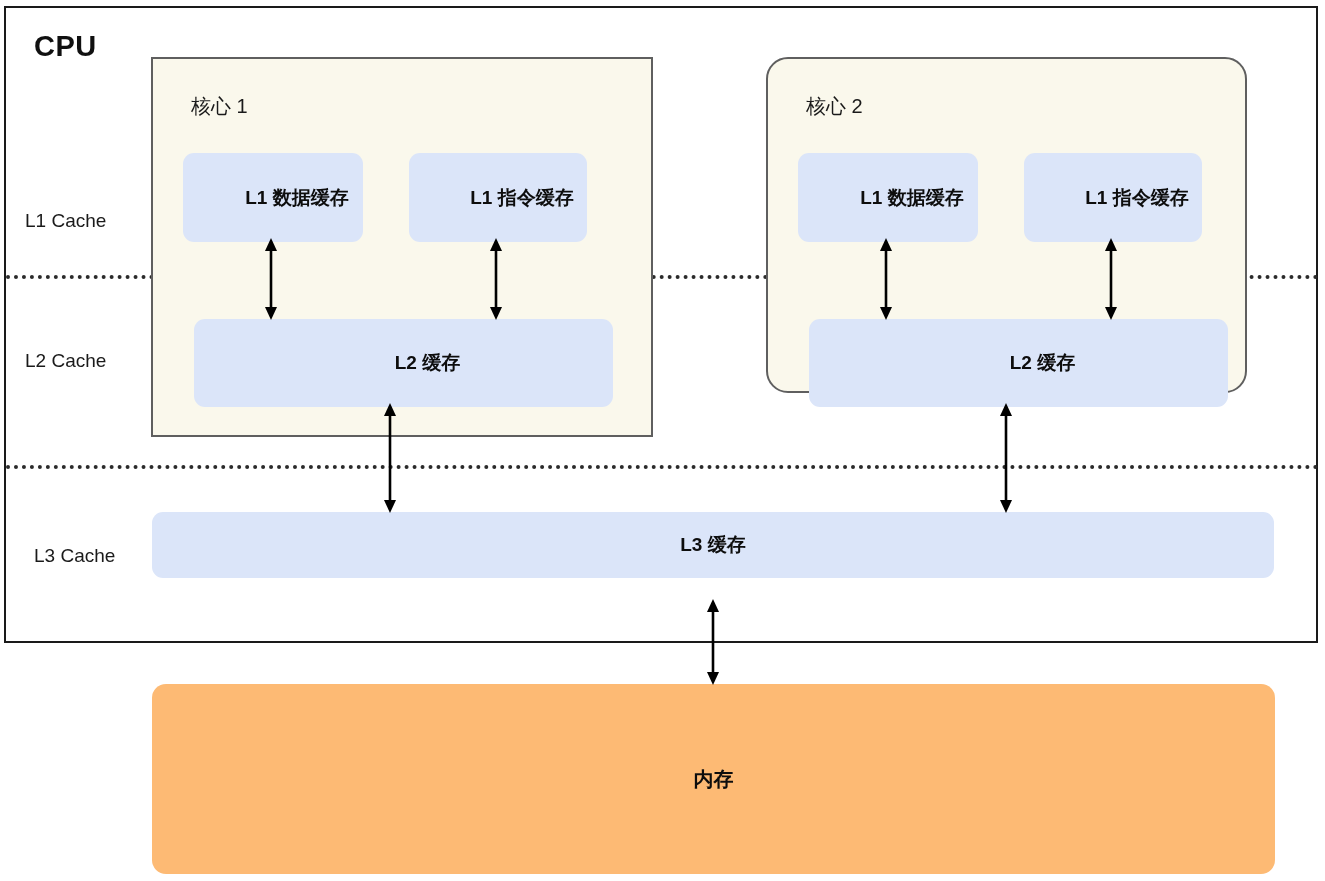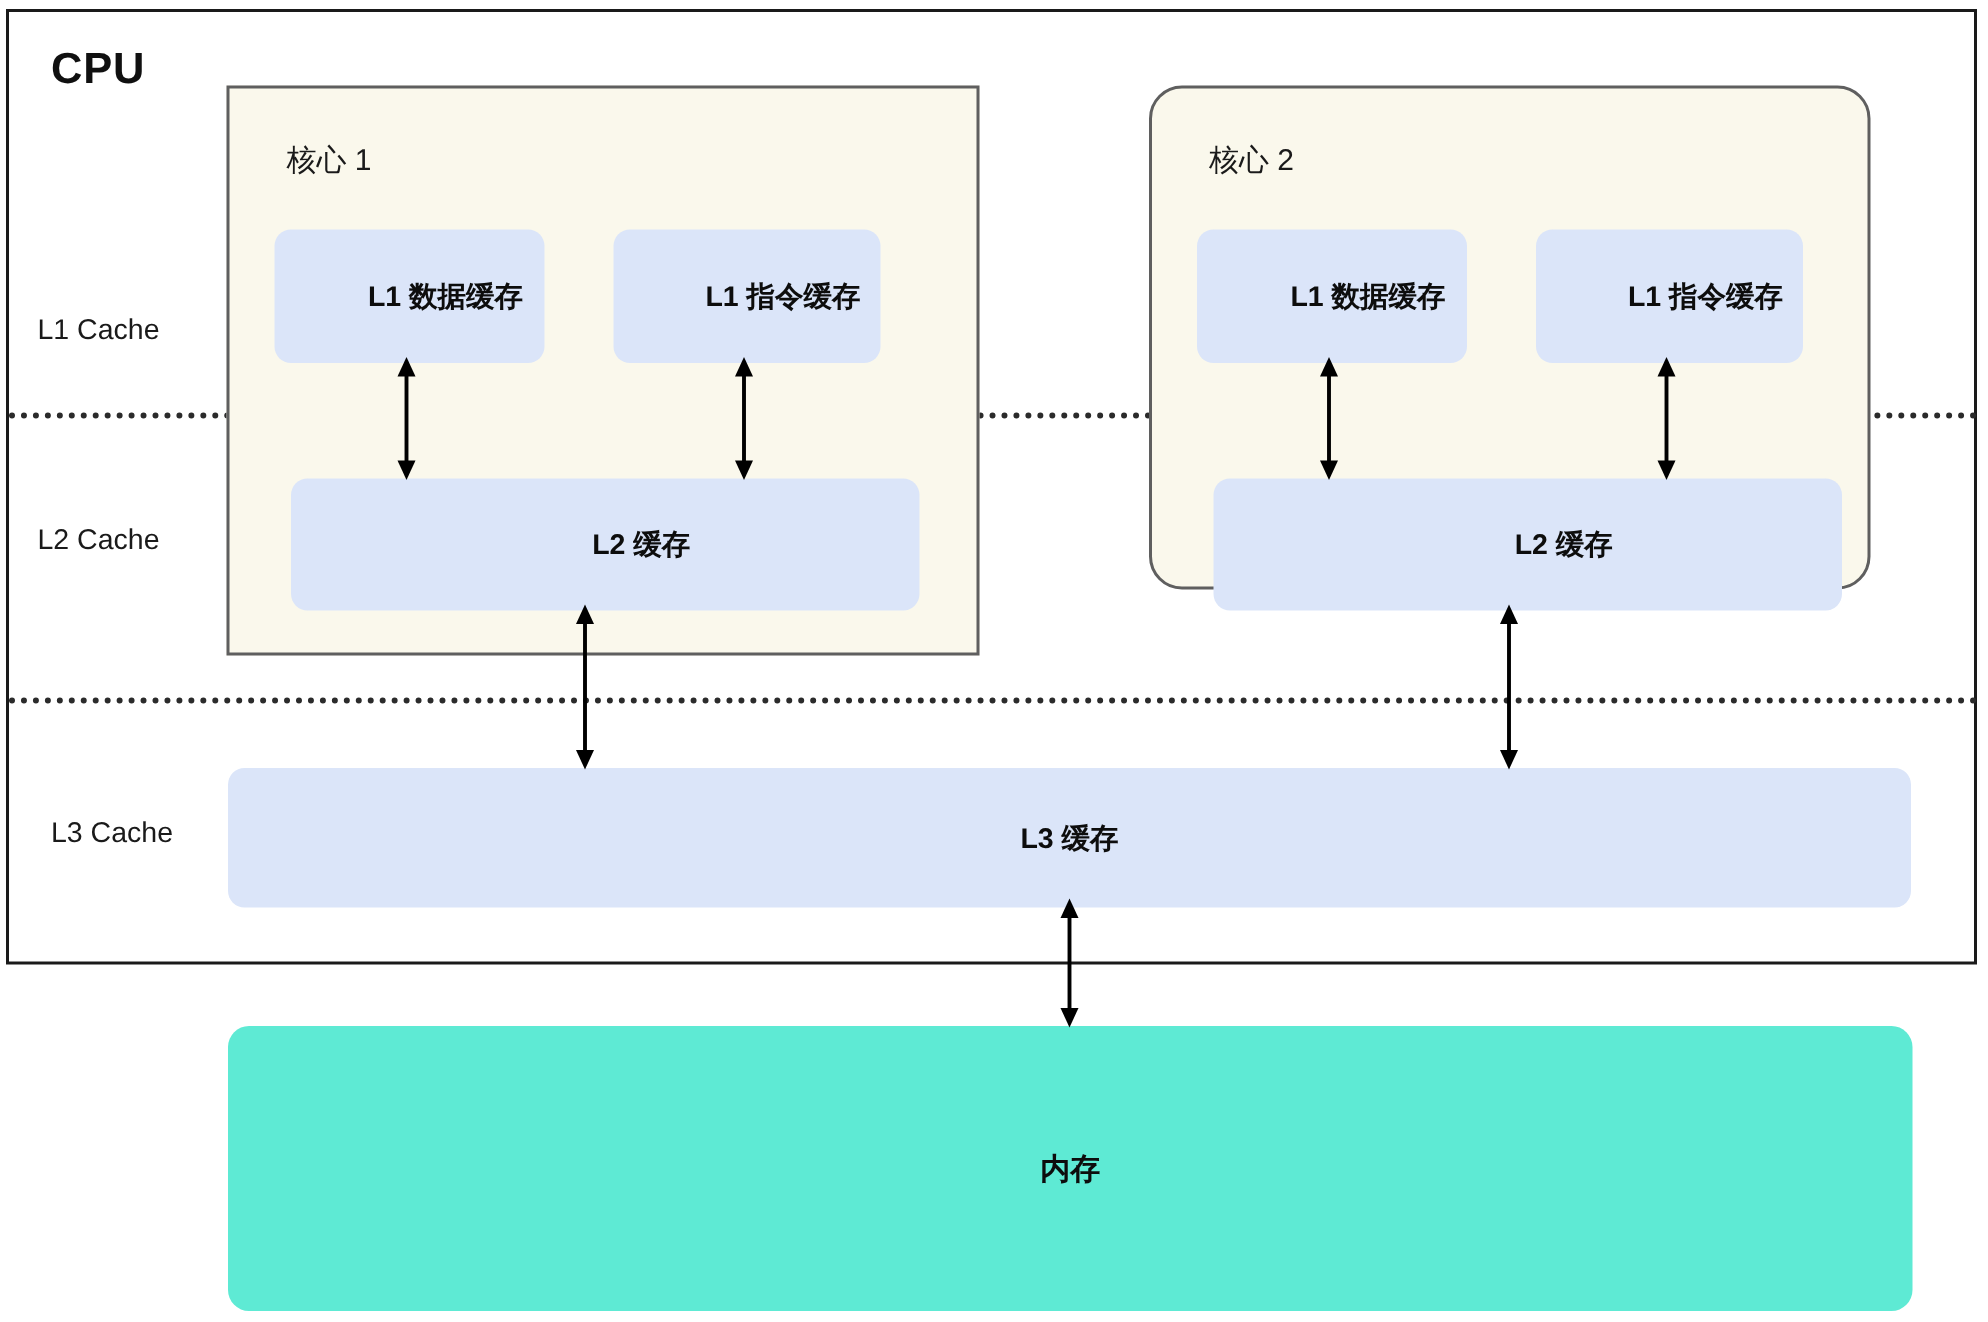--- a/index.html
+++ b/index.html
@@ -96,39 +96,39 @@
   }
   .l1-left  { left: 30px;  top: 94px;  width: 180px; height: 89px; }
   .l1-right { left: 256px; top: 94px;  width: 178px; height: 89px; }
   .l2-box   { left: 41px;  top: 260px; width: 419px; height: 88px; }
 
   .l3-box {
     position: absolute;
     left: 152px;
     top: 512px;
     width: 1122px;
-    height: 93px;
+    height: 66px;
     background: #dbe5f9;
     border-radius: 11px;
     display: flex;
     align-items: center;
     justify-content: center;
     font-size: 19px;
     font-weight: bold;
     color: #0d0d0d;
   }
 
   
   .memory-box {
     position: absolute;
     left: 152px;
     top: 684px;
     width: 1123px;
     height: 190px;
-    background: #5eead4;
+    background: #fdba74;
     border-radius: 14px;
     display: flex;
     align-items: center;
     justify-content: center;
     font-size: 20px;
     font-weight: bold;
     color: #0d0d0d;
   }
 
   

